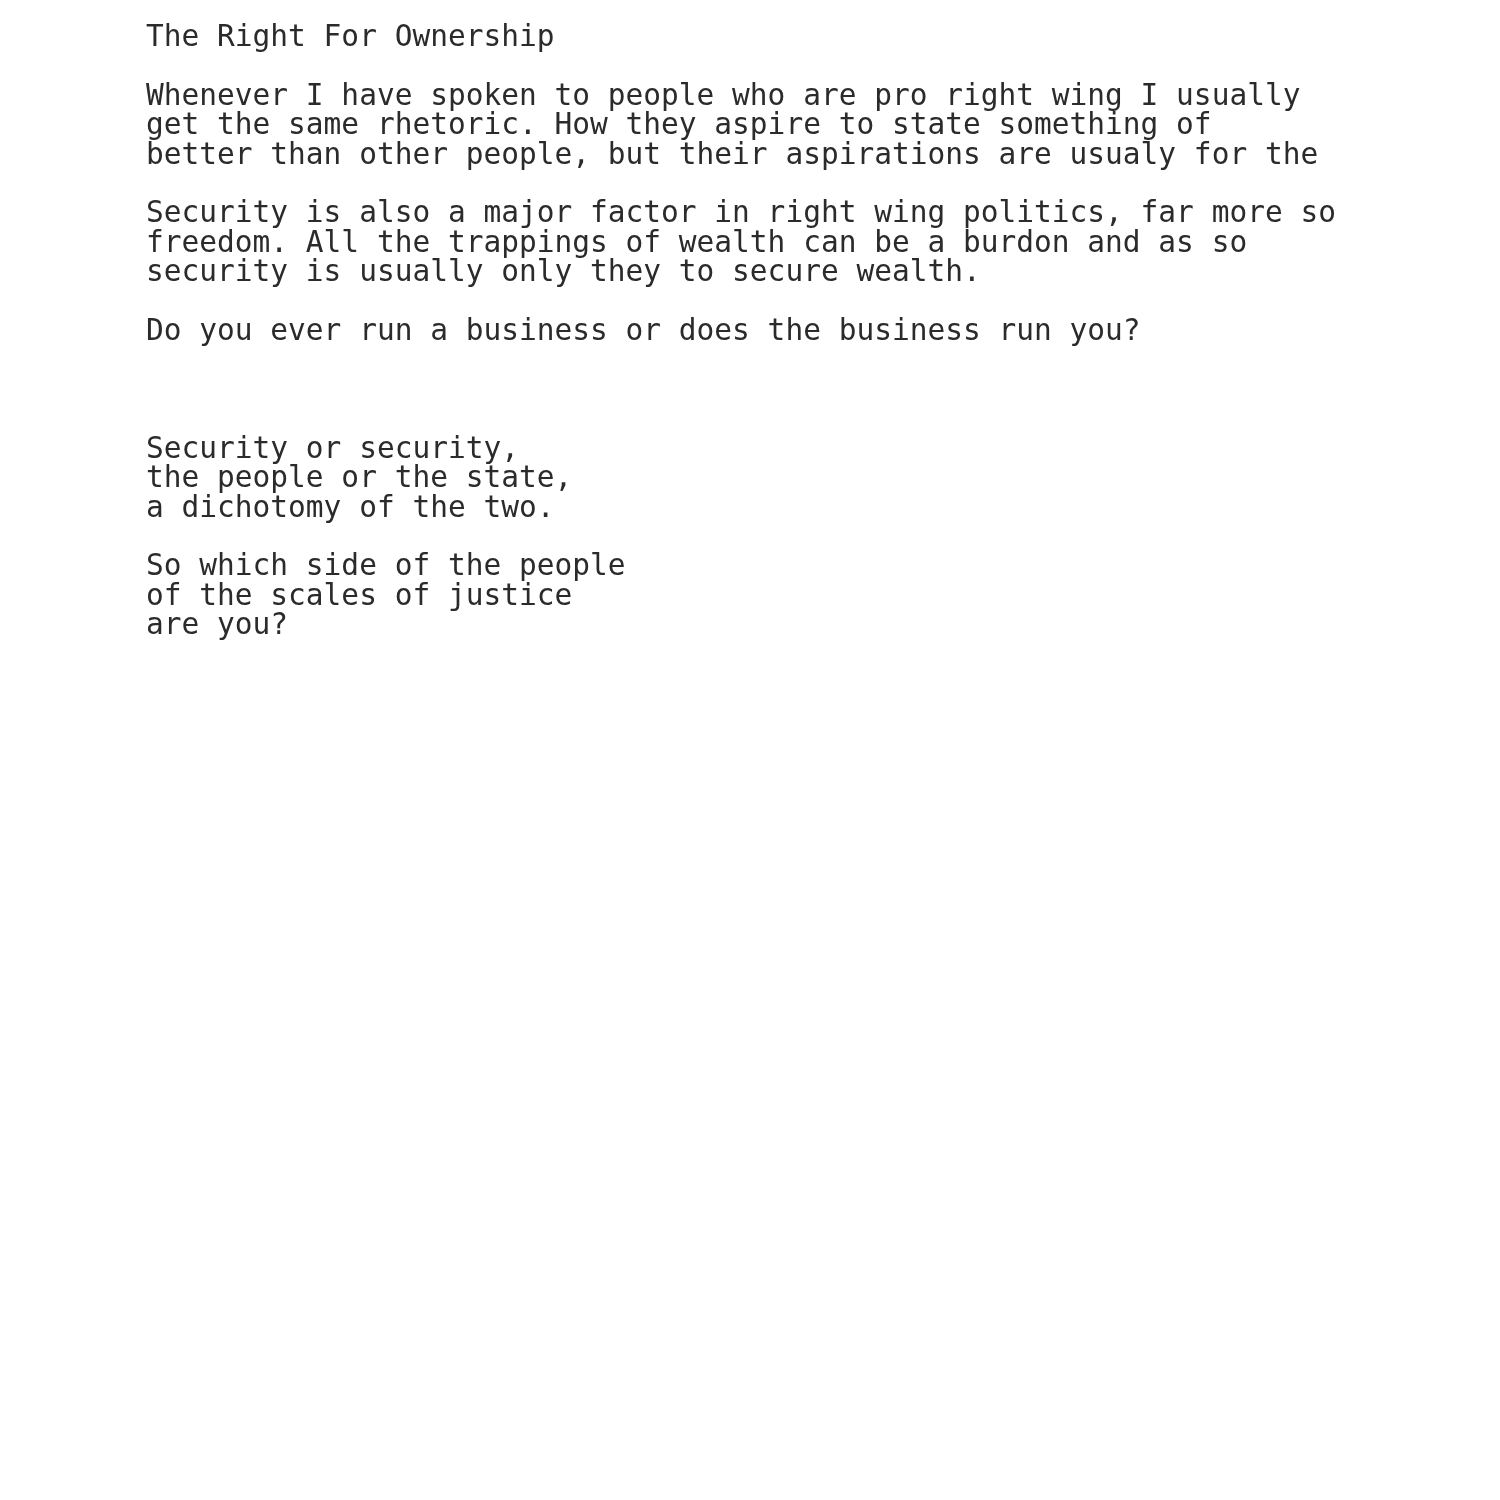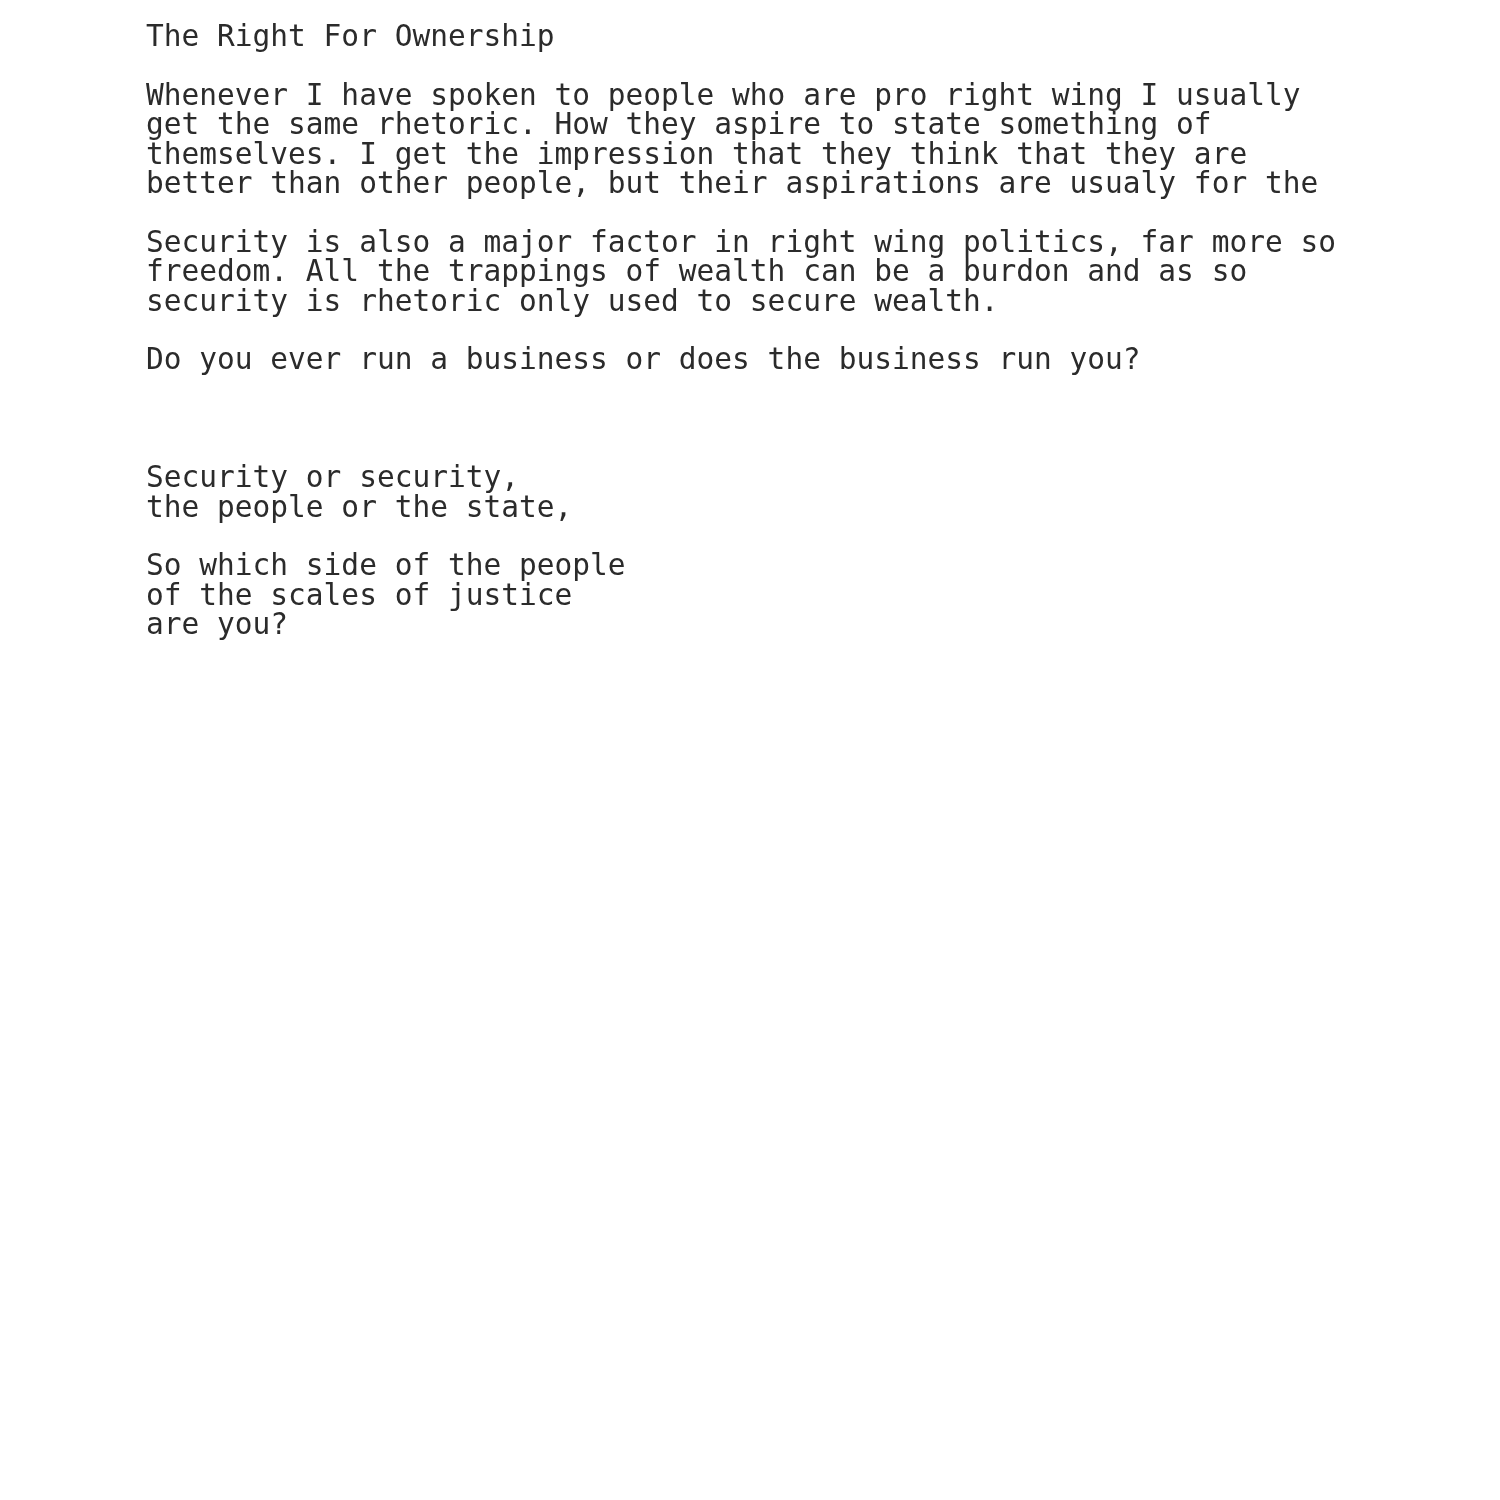--- a/index.html
+++ b/index.html
@@ -51,45 +51,45 @@
   <div id="document-body" style="color: rgb(43, 43, 43);">
       <div class="block">
         <div class="text-line">The Right For Ownership</div>
       </div>
       <div class="block">
         <div class="text-line blank"> </div>
       </div>
       <div class="block">
         <div class="text-line">Whenever I have spoken to people who are pro right wing I usually</div>
         <div class="text-line">get the same rhetoric. How they aspire to state something of</div>
-        <div class="text-line">themselves. I get the impression that they think that they are</div>
         <div class="text-line">better than other people, but their aspirations are usualy for the</div>
       </div>
       <div class="block">
         <div class="text-line blank"> </div>
       </div>
       <div class="block">
         <div class="text-line">Security is also a major factor in right wing politics, far more so</div>
         <div class="text-line">freedom. All the trappings of wealth can be a burdon and as so</div>
-        <div class="text-line">security is rhetoric only used to secure wealth.</div>
+        <div class="text-line">security is usually only they to secure wealth.</div>
       </div>
       <div class="block">
         <div class="text-line blank"> </div>
       </div>
       <div class="block">
         <div class="text-line">Do you ever run a business or does the business run you?</div>
       </div>
       <div class="block">
         <div class="text-line blank"> </div>
         <div class="text-line blank"> </div>
         <div class="text-line blank"> </div>
       </div>
       <div class="block">
         <div class="text-line">Security or security,</div>
         <div class="text-line">the people or the state,</div>
+        <div class="text-line">a dichotomy of the two.</div>
       </div>
       <div class="block">
         <div class="text-line blank"> </div>
       </div>
       <div class="block">
         <div class="text-line">So which side of the people</div>
         <div class="text-line">of the scales of justice</div>
         <div class="text-line">are you?</div>
       </div>
     </div>

